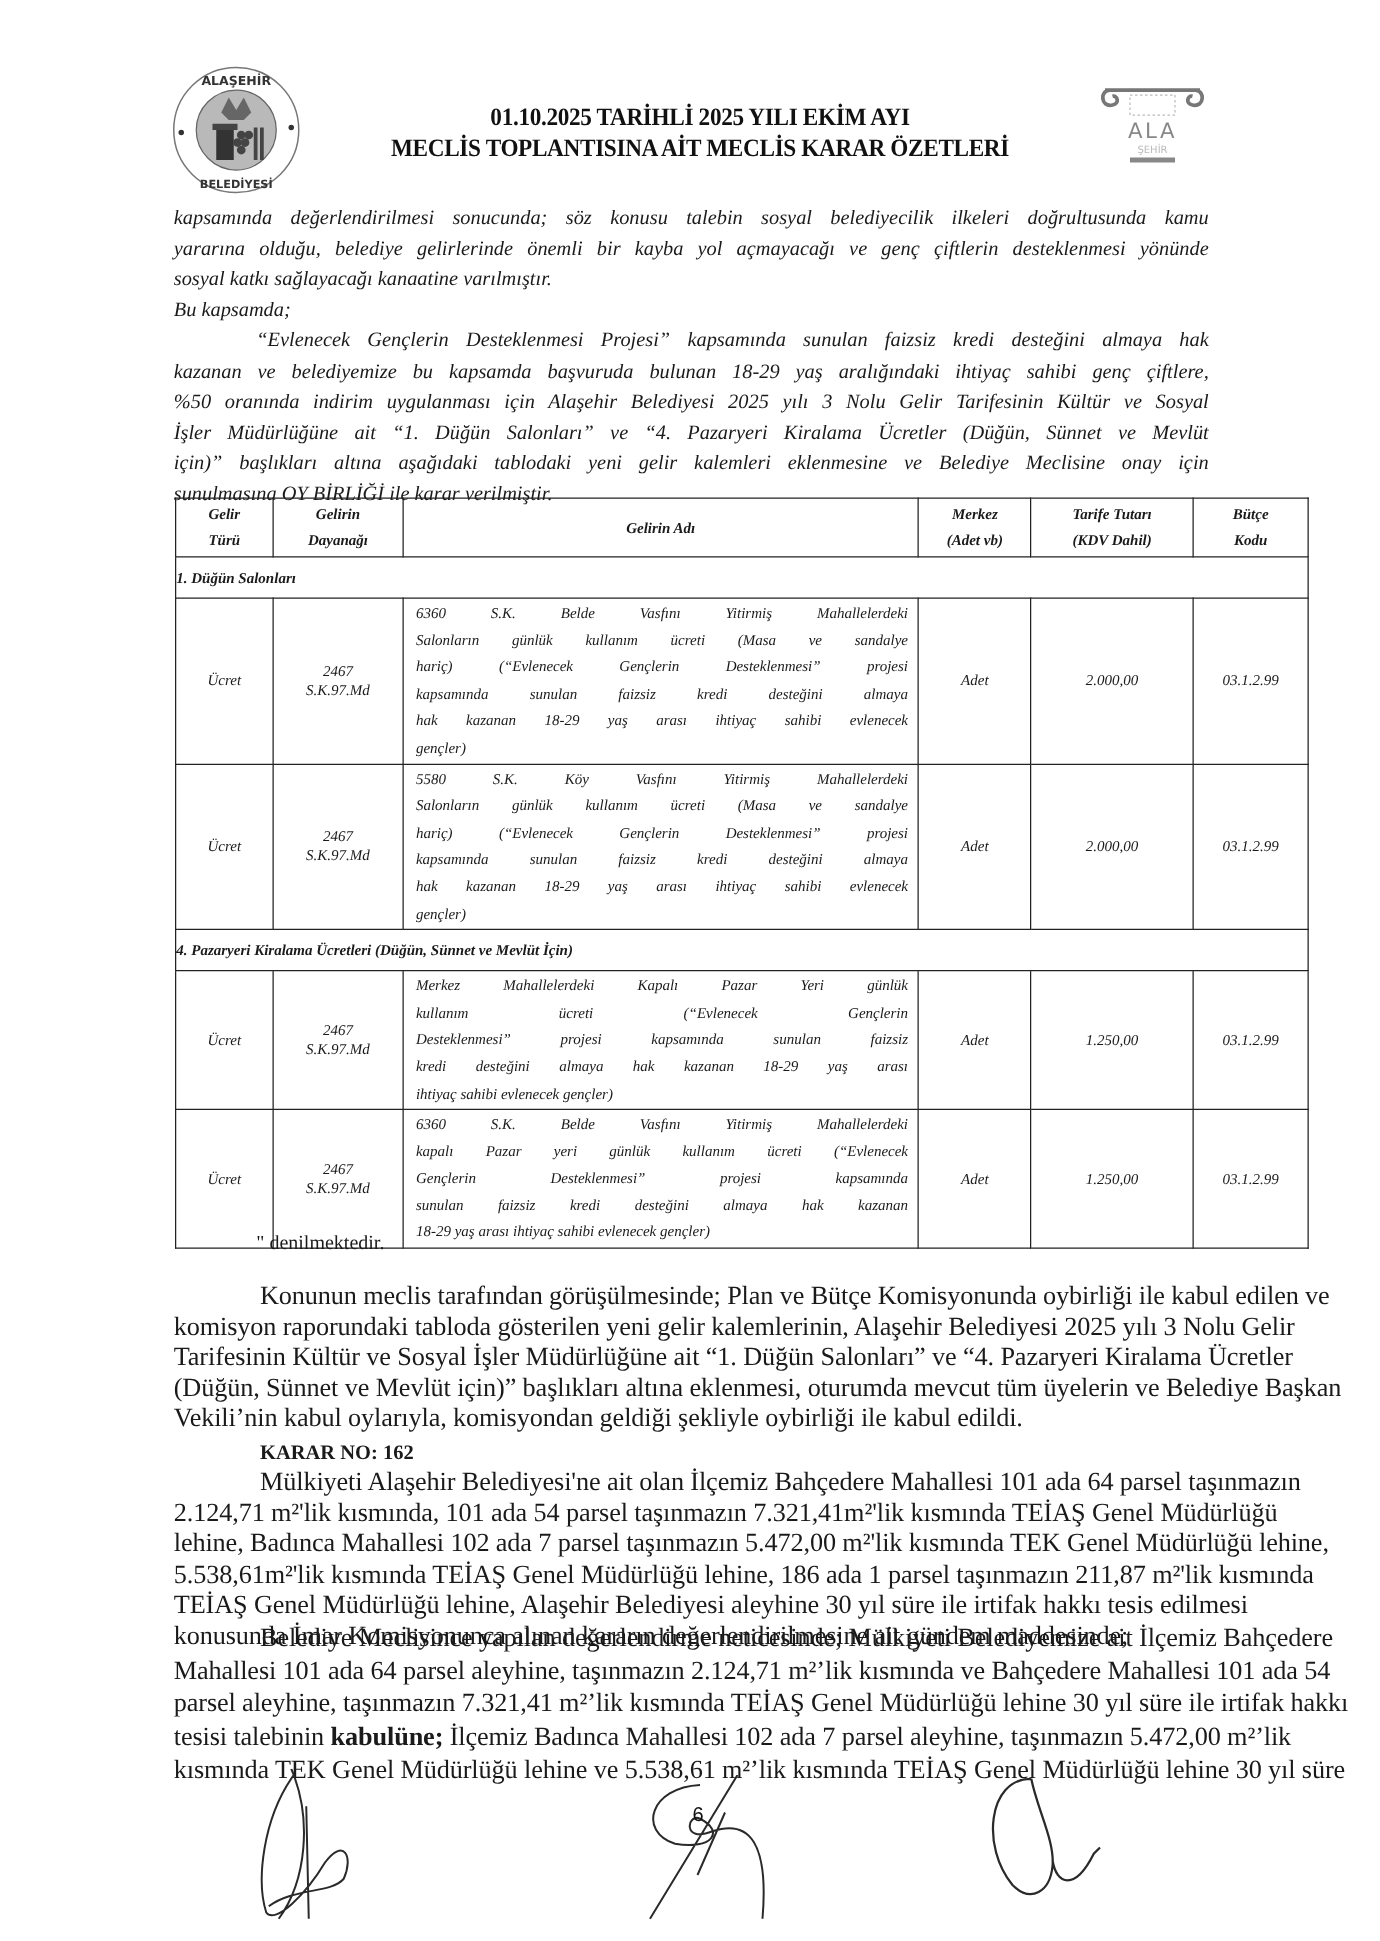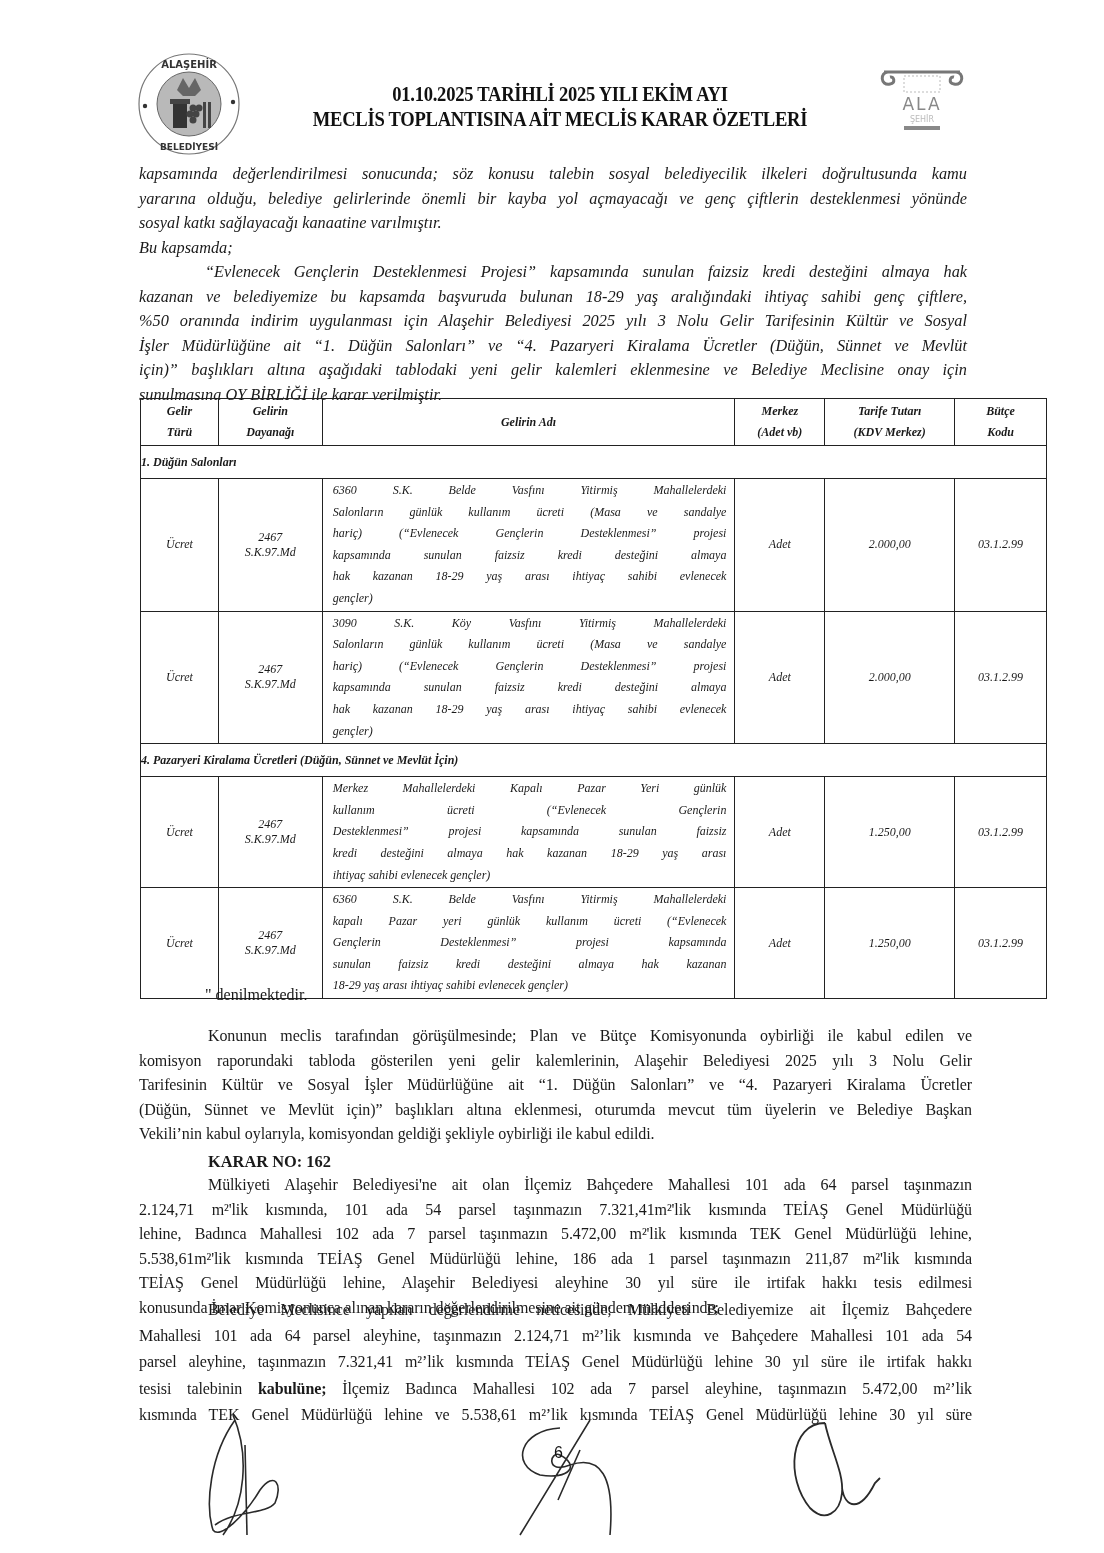--- a/index.html
+++ b/index.html
@@ -24,21 +24,21 @@
     .tbl td, .tbl th { border: 1.4px solid #222; vertical-align: middle; }
     .tbl th { font-weight: bold; text-align: center; line-height: 21px; padding: 1px 2px; height: 47px; }
     .tbl .section td { font-weight: bold; padding: 0 0; height: 33px; text-align: left; }
     .tbl td.c { text-align: center; }
     .tbl td.desc { padding: 1px 8px 1px 10px; line-height: 21.6px; text-align: justify; }
     .tbl td.desc .l { display: block; text-align: justify; text-align-last: justify; white-space: nowrap; }
     .tbl td.desc .l.end { text-align-last: left; }
 
     .after-table { position: absolute; left: 205px; top: 986px; font-size: 16px; }
 
-    .body-text { position: absolute; left: 139px; width: 833px; font-size: 16px; line-height: 24.5px; }
+    .body-text { position: absolute; left: 139px; width: 833px; font-size: 21px; line-height: 24.5px; }
     .body-text .line { letter-spacing: -0.1px; }
 
     .karar-title { position: absolute; left: 208px; top: 1152px; font-weight: bold; font-size: 16.4px; }
 
     .sig { position: absolute; }
     .page-no { position: absolute; left: 554px; top: 1444px; font-family: "Liberation Sans", sans-serif; font-size: 16px; color: #111; }
   </style>
 </head>
 <body>
 
@@ -99,21 +99,21 @@
     <col style="width:90px">
       <col style="width:130px">
       <col style="width:92px">
   </colgroup>
   <tbody>
       <tr>
     <th><span>Gelir</span><br><span>Türü</span></th>
     <th><span>Gelirin</span><br><span>Dayanağı</span></th>
     <th>Gelirin Adı</th>
     <th><span>Merkez</span><br><span>(Adet vb)</span></th>
-    <th><span>Tarife Tutarı</span><br><span>(KDV Merkez)</span></th>
+    <th><span>Tarife Tutarı</span><br><span>(KDV Dahil)</span></th>
     <th><span>Bütçe</span><br><span>Kodu</span></th>
   </tr>
 
   <tr class="section">
     <td colspan="6">1. Düğün Salonları</td>
   </tr>
   <tr style="height:127px;">
     <td class="c">Ücret</td>
     <td class="c"><span>2467</span><br><span>S.K.97.Md</span></td>
     <td class="desc">
@@ -125,21 +125,21 @@
       <span class="l end">gençler)</span>
     </td>
     <td class="c">Adet</td>
     <td class="c">2.000,00</td>
     <td class="c">03.1.2.99</td>
   </tr>
   <tr style="height:129px;">
     <td class="c">Ücret</td>
     <td class="c"><span>2467</span><br><span>S.K.97.Md</span></td>
     <td class="desc">
-      <span class="l">3090 S.K. Köy Vasfını Yitirmiş Mahallelerdeki</span>
+      <span class="l">5580 S.K. Köy Vasfını Yitirmiş Mahallelerdeki</span>
       <span class="l">Salonların günlük kullanım ücreti (Masa ve sandalye</span>
       <span class="l">hariç) (“Evlenecek Gençlerin Desteklenmesi” projesi</span>
       <span class="l">kapsamında sunulan faizsiz kredi desteğini almaya</span>
       <span class="l">hak kazanan 18-29 yaş arası ihtiyaç sahibi evlenecek</span>
       <span class="l end">gençler)</span>
     </td>
     <td class="c">Adet</td>
     <td class="c">2.000,00</td>
     <td class="c">03.1.2.99</td>
   </tr>

